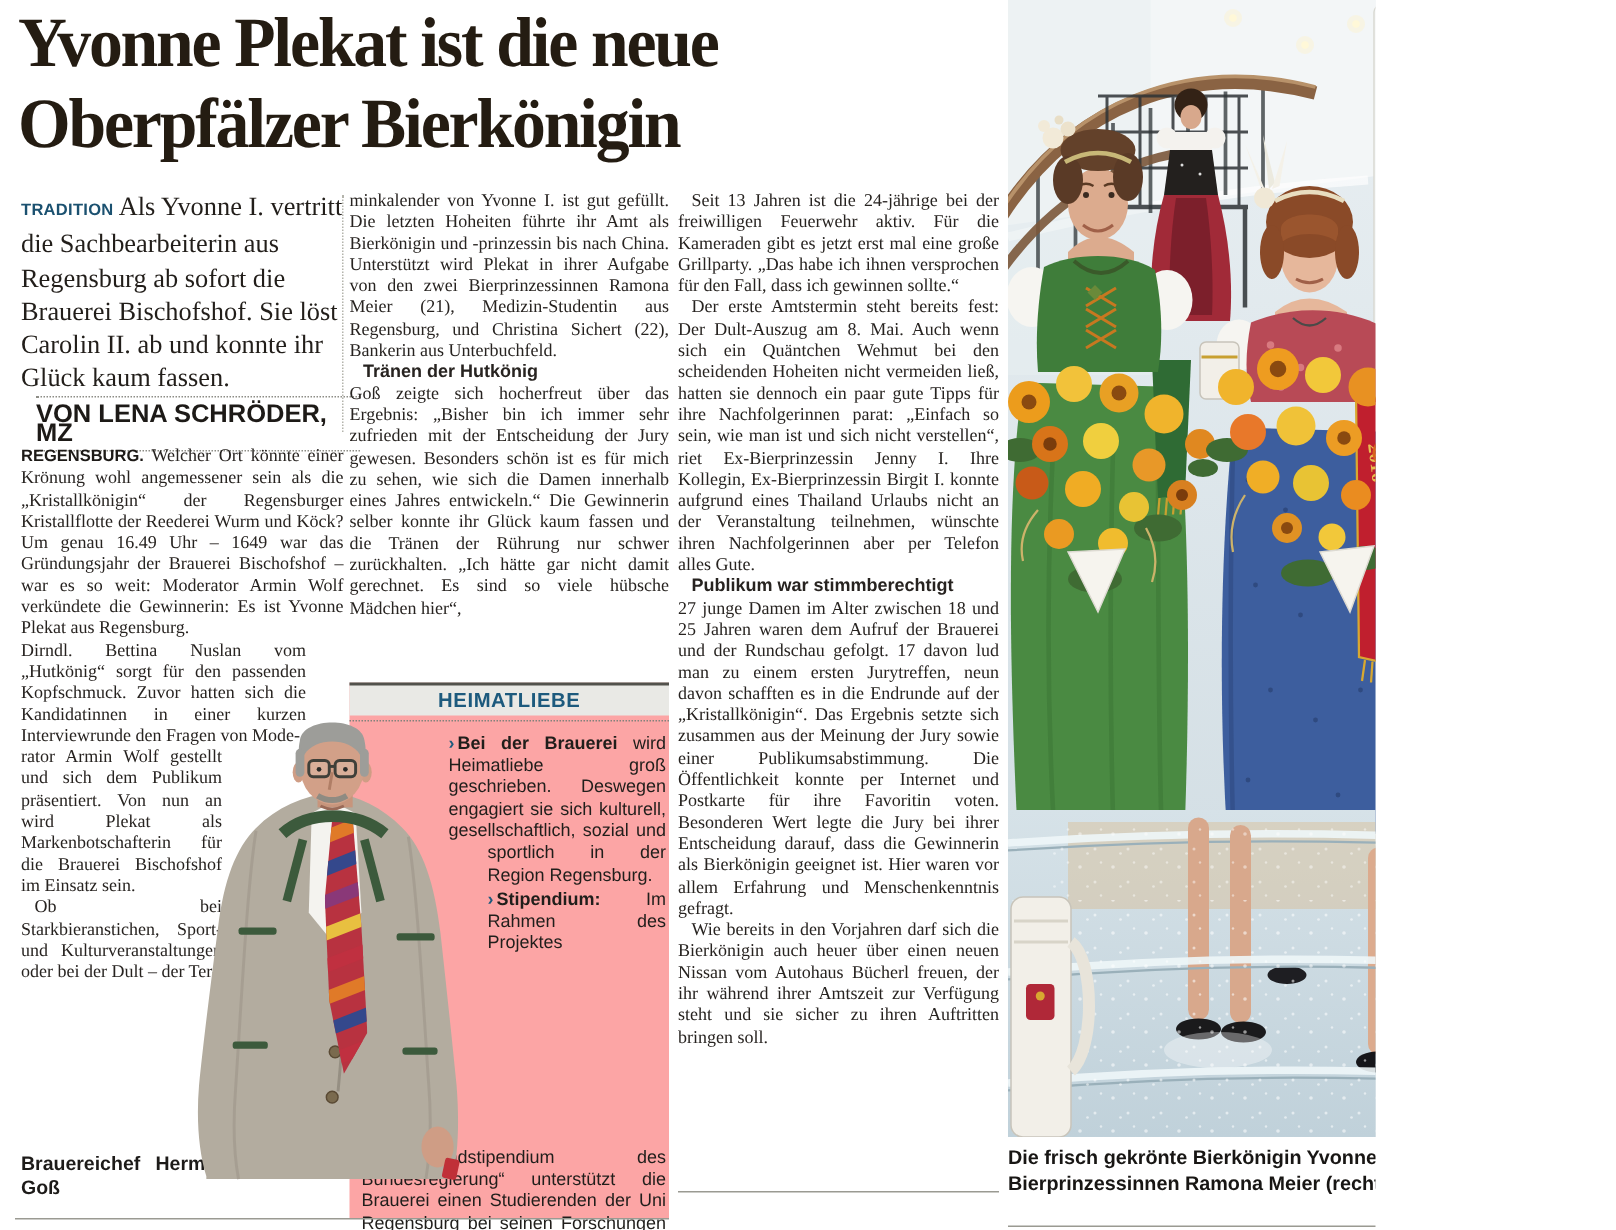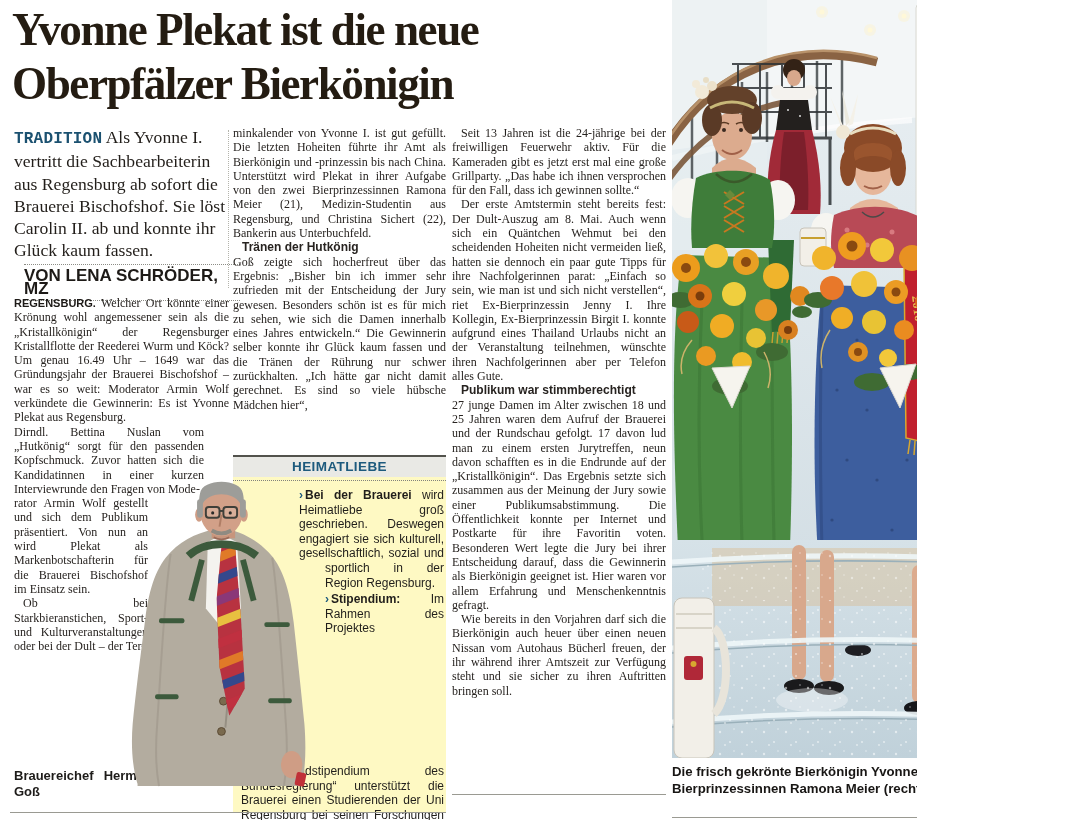--- a/index.html
+++ b/index.html
@@ -6,40 +6,40 @@
   .page{position:relative;width:917px;height:820px;background:#ffffff;overflow:hidden;
         font-family:"Liberation Serif",serif;color:#262220;}
   .abs{position:absolute;}
   
   .headline{left:12px;top:2px;width:660px;font-family:"Liberation Serif",serif;font-weight:700;
             font-size:47px;line-height:54px;letter-spacing:-1.5px;color:#241c12;
             transform:scaleX(.96);transform-origin:left top;}
   
   .lead{left:14px;top:126px;width:216px;font-size:17.6px;line-height:22.3px;color:#221e1a;
         text-align:left;}
-  .kicker{font-family:Liberation Mono, monospace;font-weight:700;font-size:16px;
+  .kicker{font-family:Liberation Sans, sans-serif;font-weight:700;font-size:11px;
           color:#1b5170;letter-spacing:.2px;}
   .byline{left:24px;top:264px;width:216px;font-family:"Liberation Sans",sans-serif;
           font-weight:700;font-size:17px;line-height:13px;color:#1d1a17;
           border-top:1px dotted #8d8d86;border-bottom:1px dotted #8d8d86;padding:4px 0 5px;}
   .vdots{left:228px;top:130px;height:158px;width:0;border-left:1px dotted #b4b4ac;}
   
   .col{top:126px;}
   .col1{left:14px;top:296px;width:215px;}
   .col2{left:233px;width:213px;height:690px;}
   .col3{left:452px;width:214px;}
   p.b{margin:0;font-size:12px;line-height:14.3px;text-align:justify;color:#272320;text-indent:9px;}
   p.b.first{text-indent:0;}
   .dateline{font-family:"Liberation Sans",sans-serif;font-weight:700;font-size:11px;color:#1d1a17;}
   .w190{width:190px;}
   .w134{width:134px;}
   .subhead{margin:9px 0 4px;font-family:"Liberation Sans",sans-serif;font-weight:700;
            font-size:13px;line-height:15px;color:#1d1a17;text-indent:0;}
   
-  .infobox{left:0;top:329px;width:213px;height:357px;background:#fef9c3;}
+  .infobox{left:0;top:329px;width:213px;height:357px;background:#fca5a5;}
   .infobox-bar{border-top:2px solid #52524c;background:#e9e9e5;height:20px;text-align:center;
                font-family:"Liberation Sans",sans-serif;font-weight:700;font-size:13.5px;
                line-height:20px;color:#1d5a7d;letter-spacing:.4px;}
   .infobox-dots{border-bottom:1px dotted #82827c;height:3px;margin-bottom:7px;}
   .infobox-content{padding:0 2px 0 8px;font-family:"Liberation Sans",sans-serif;
                    font-size:12px;line-height:14.6px;color:#201e1b;text-align:justify;}
   .cutA{float:left;width:58px;height:84px;}
   .cutB{float:left;clear:left;width:84px;height:192px;}
   .item{margin-bottom:2px;}
   .marker{color:#1d5a7d;font-weight:700;padding-right:2px;}

